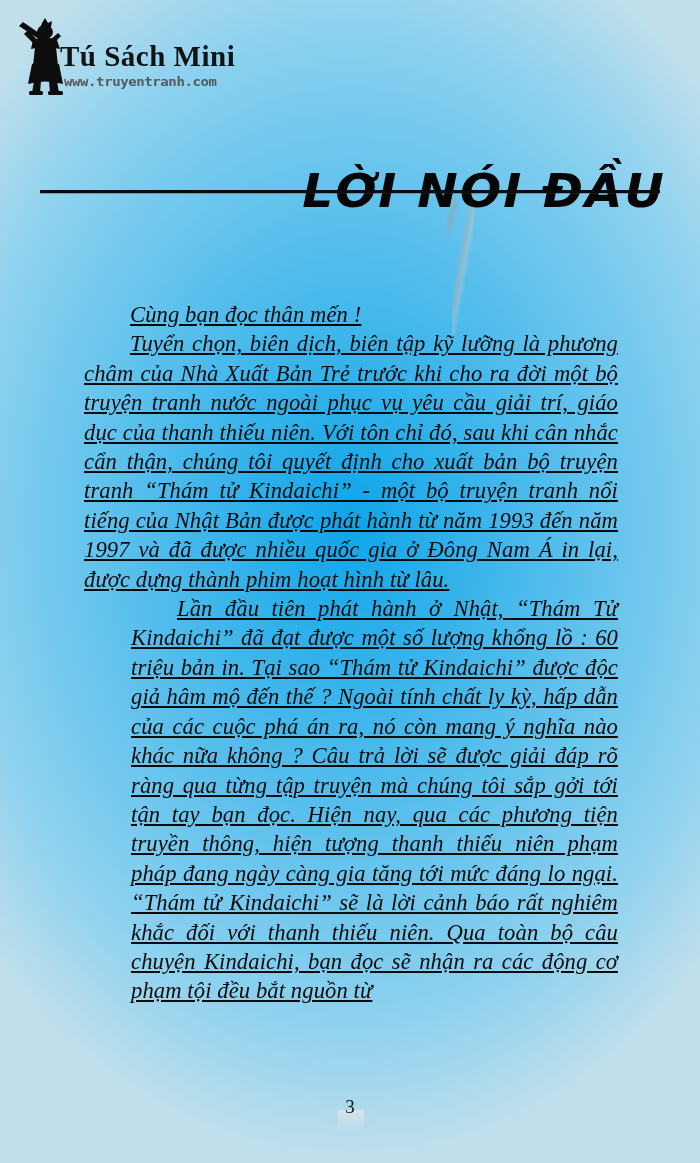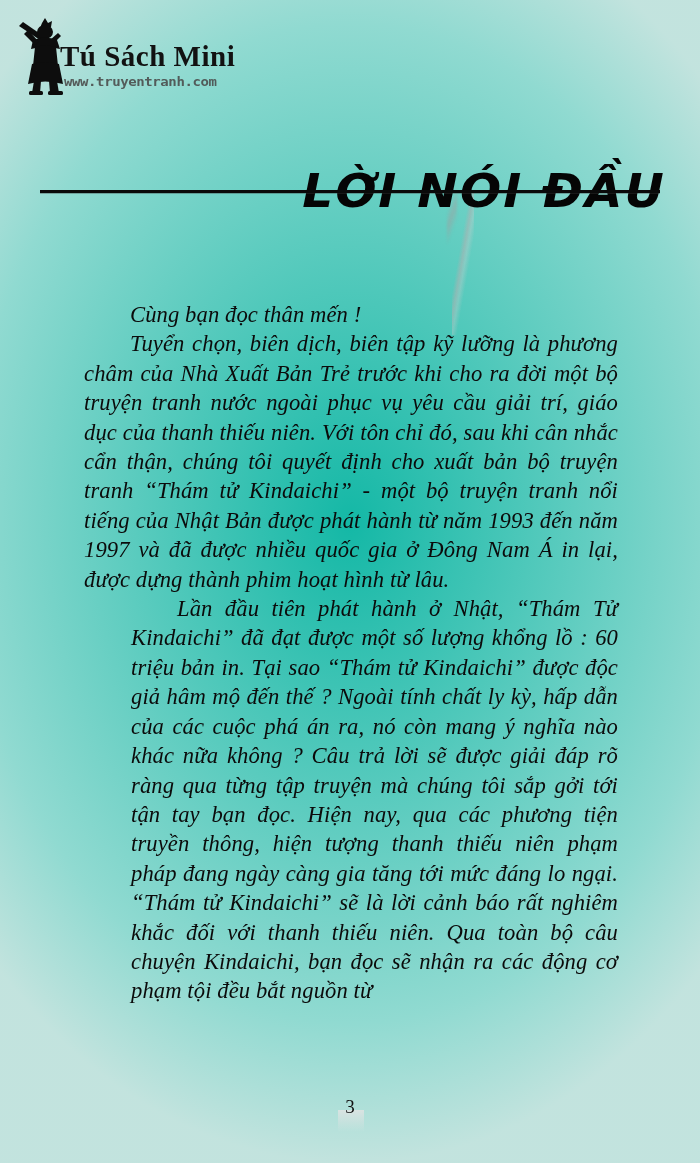--- a/index.html
+++ b/index.html
@@ -6,21 +6,21 @@
     margin: 0;
     padding: 0;
     background: #ffffff;
   }
 
   #page {
     position: relative;
     width: 700px;
     height: 1163px;
     margin: 0 auto;
-    background: #14b8a6;
+    background: #0ea5e9;
     overflow: hidden;
     font-family: "Liberation Serif", "DejaVu Serif", serif;
     color: #080808;
   }
 
   
   .paper-tint {
     position: absolute;
     inset: 0;
     background:
@@ -141,20 +141,21 @@
     font-style: italic;
     font-size: 22.6px;
     line-height: 29.4px;
     color: #0b0b0b;
     letter-spacing: 0.1px;
   }
   .body-copy p {
     margin: 0;
     text-align: justify;
     text-justify: inter-word;
+    text-decoration: underline;
   }
   .body-copy p.indent {
     text-indent: 46px;
   }
   .body-copy p.lastline-natural {
     text-align: justify;
     margin-left: 47px;
   }
 
   

